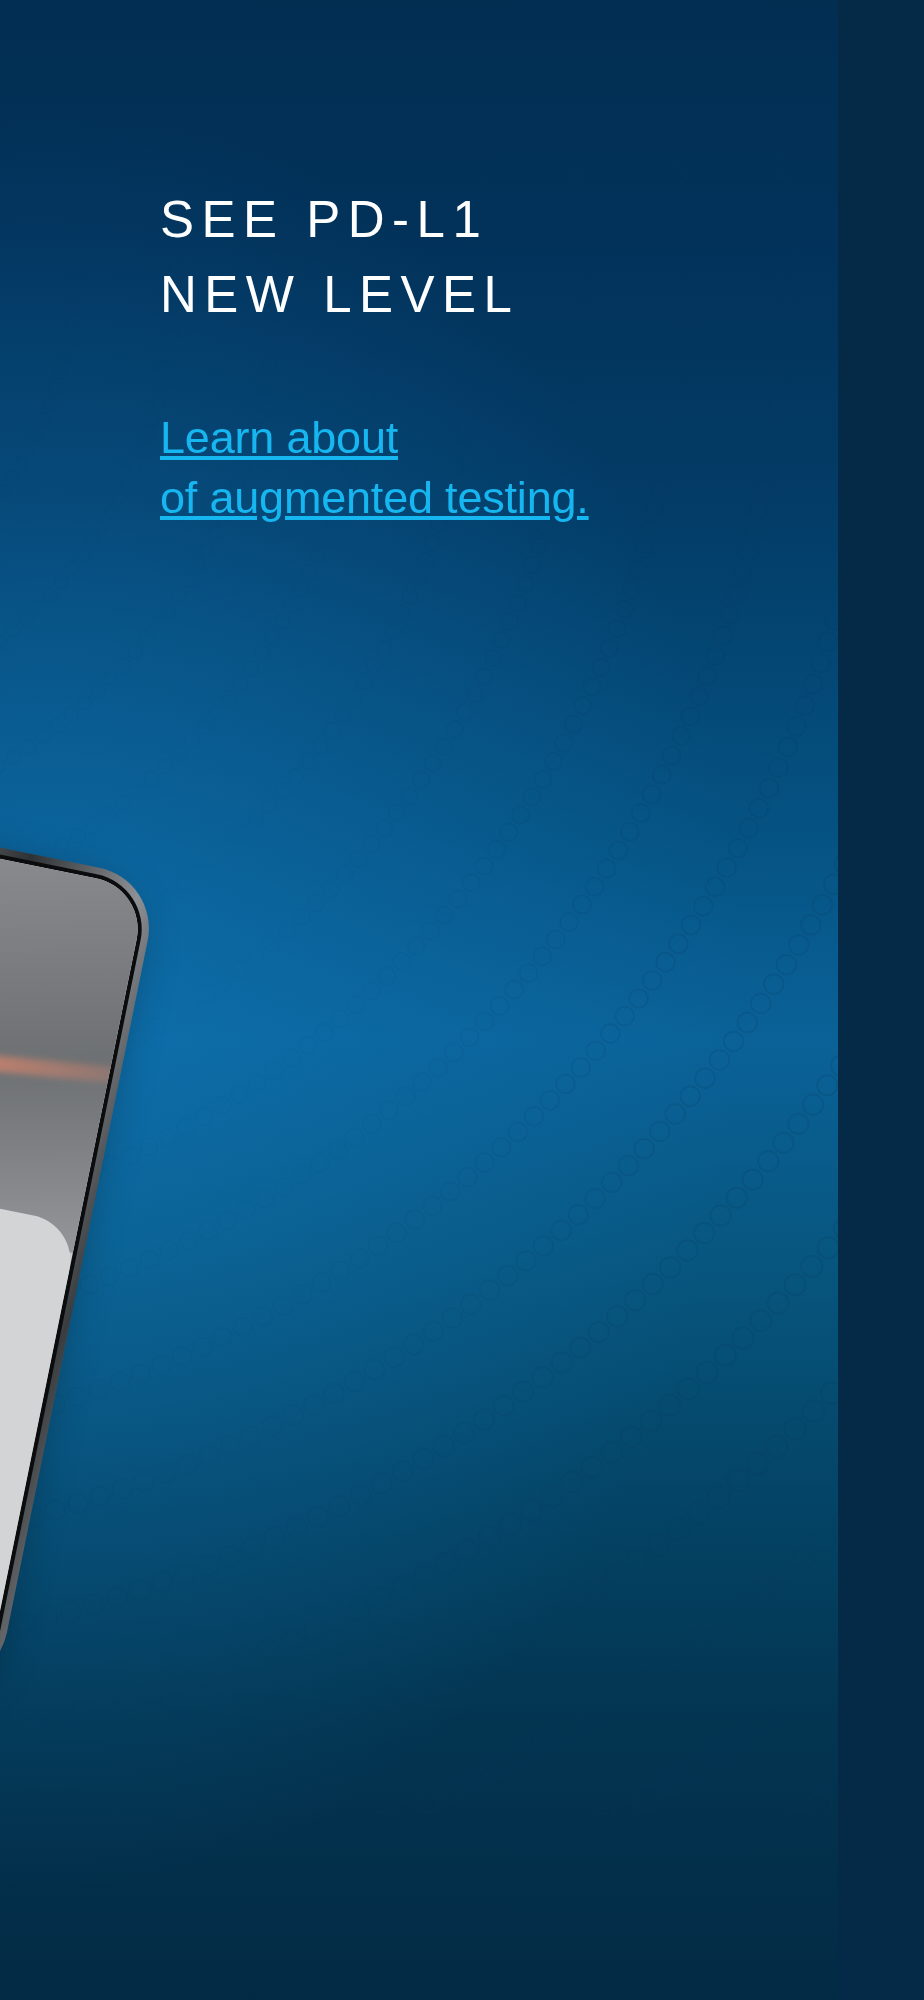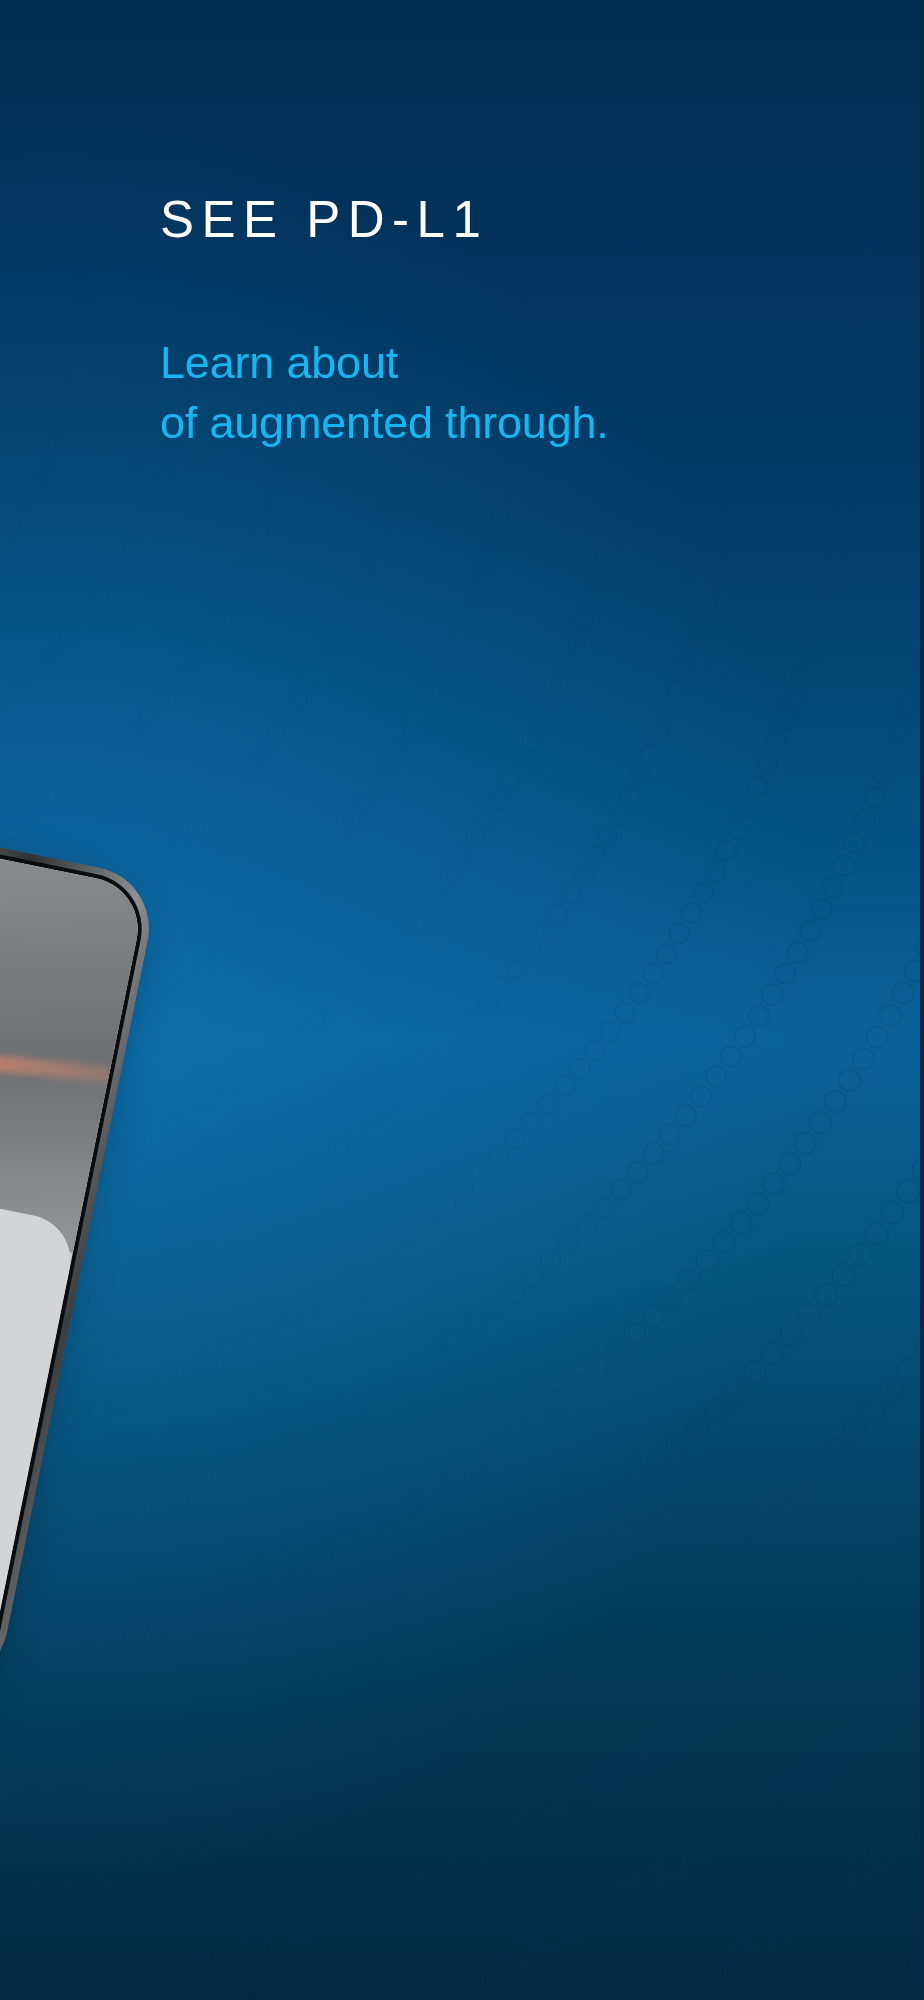--- a/index.html
+++ b/index.html
@@ -5,21 +5,21 @@
   * { margin:0; padding:0; box-sizing:border-box; }
   html,body { width:924px; height:2000px; overflow:hidden; }
   body {
     font-family:"Liberation Sans", sans-serif;
     background:#042a47;
   }
 
   
   #stage {
     position:relative;
-    width:920px;
+    width:838px;
     height:2000px;
     overflow:hidden;
     background:
       radial-gradient(115% 62% at 6% 50%, rgba(18,120,186,0.55) 0%, rgba(18,120,186,0.22) 42%, rgba(5,50,86,0.0) 72%),
       linear-gradient(180deg,
         #022e52 0%,
         #02325a 12%,
         #033d68 26%,
         #055383 42%,
         #0a6298 52%,
@@ -53,20 +53,21 @@
     white-space:nowrap;
   }
   #sub {
     margin-top:76px;
     color:#16b6f0;
     font-size:45px;
     line-height:60px;
     font-weight:400;
     letter-spacing:-0.2px;
     width:690px;
+    text-decoration:underline;
   }
   #sub .l { display:block; white-space:nowrap; }
 
   
   #phone-wrap {
     position:absolute;
     left:-270px;
     top:880px;
     width:430px;
     height:830px;
@@ -863,24 +864,25 @@
         <circle cx="953.0" cy="1952.4" r="13.3" fill="none" stroke="#0a3a5f" stroke-width="2.20"></circle>
         <circle cx="928.5" cy="1971.1" r="13.3" fill="none" stroke="#0a3a5f" stroke-width="2.20"></circle>
         <circle cx="903.8" cy="1989.5" r="13.3" fill="none" stroke="#0a3a5f" stroke-width="2.20"></circle>
         <circle cx="878.8" cy="2007.4" r="13.3" fill="none" stroke="#0a3a5f" stroke-width="2.20"></circle>
         <circle cx="853.5" cy="2025.1" r="13.3" fill="none" stroke="#0a3a5f" stroke-width="2.20"></circle>
       </g>
   </svg>
 
   <div id="copy">
     <div class="headline">SEE PD-L1</div>
+    <div class="headline">NEW LEVEL</div>
 
     <div id="sub">
       <span class="l">Learn about</span>
-      <span class="l">of augmented through.</span>
+      <span class="l">of augmented testing.</span>
     </div>
   </div>
 
   <div id="phone-wrap">
     <div id="phone">
       <div id="bezel">
         <div id="screen">
 
           <div id="feed"></div>
 

